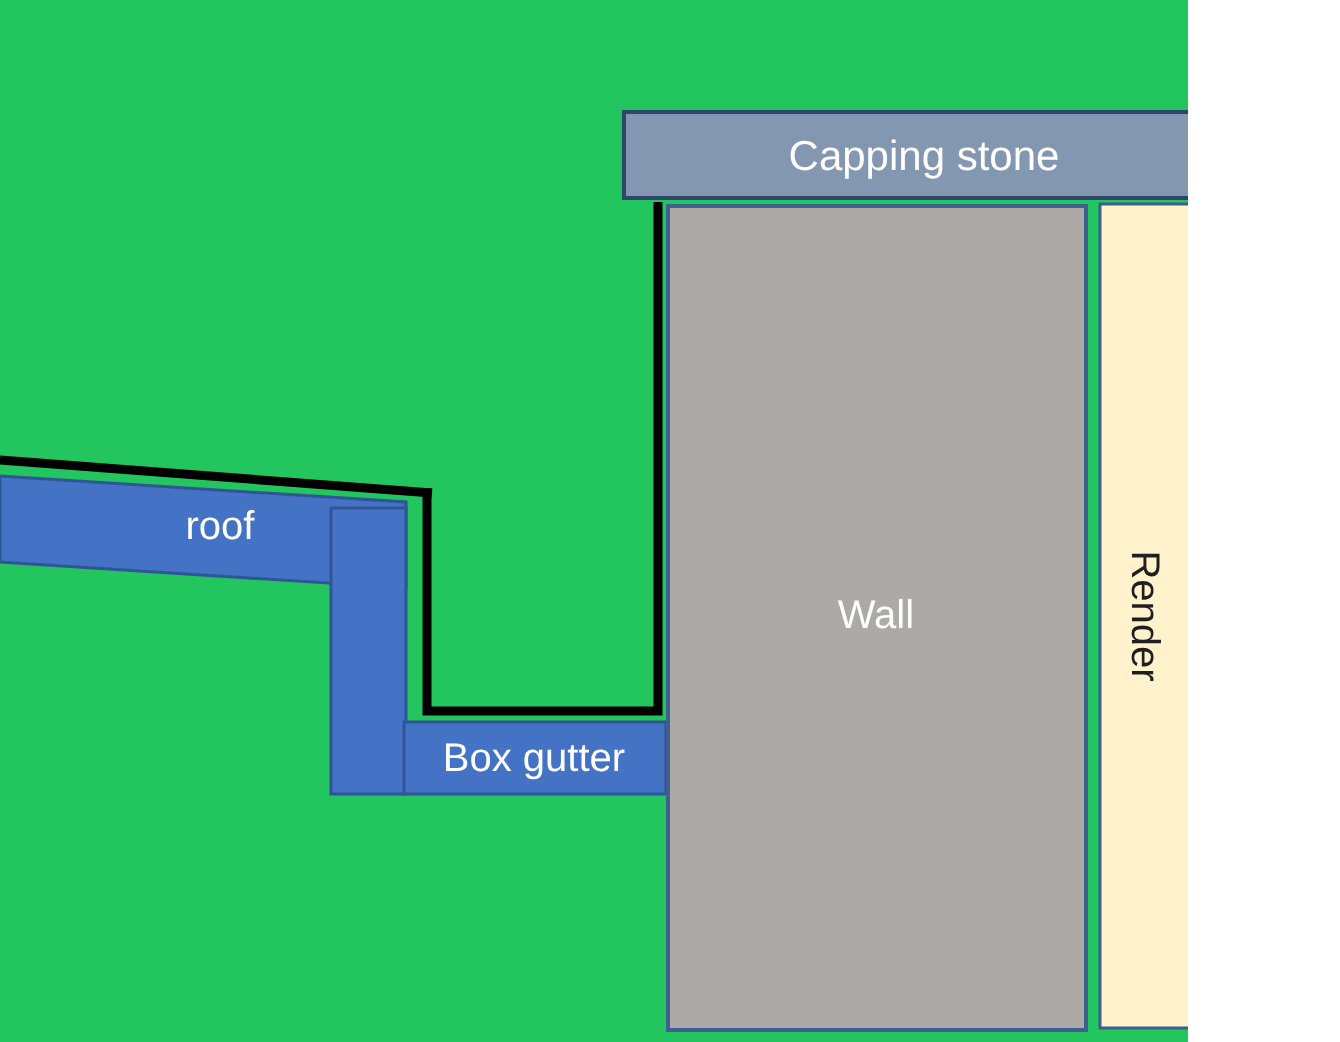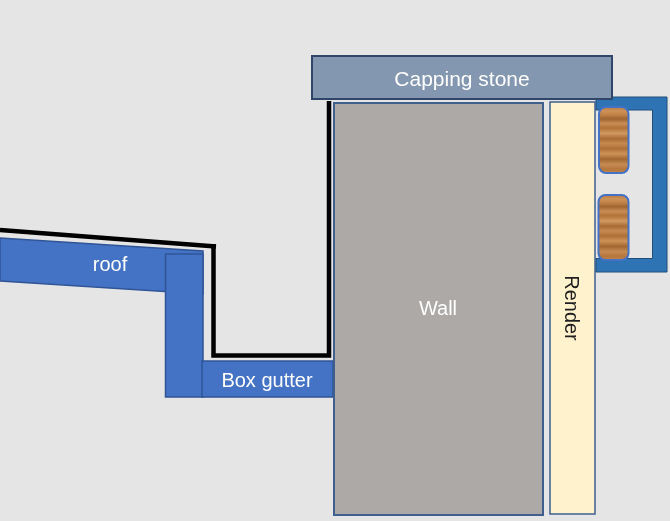--- a/index.html
+++ b/index.html
@@ -1,19 +1,19 @@
 <!DOCTYPE html>
 <html><head>
 <meta charset="utf-8">
 <style>
   html,body{margin:0;padding:0;background:#ffffff;}
   .canvas{
     position:relative;
-    width:670px;height:521px;
-    background:#e5e5e5;
+    width:594px;height:521px;
+    background:#22c55e;
     font-family:"Liberation Sans", sans-serif;
     overflow:hidden;
   }
   svg{display:block;}
   text{
     font-family:"Liberation Sans", sans-serif;
     -webkit-user-select:none;user-select:none;
   }
   .lbl{font-size:20px;}
   .lbl-cap{font-size:21px;}

